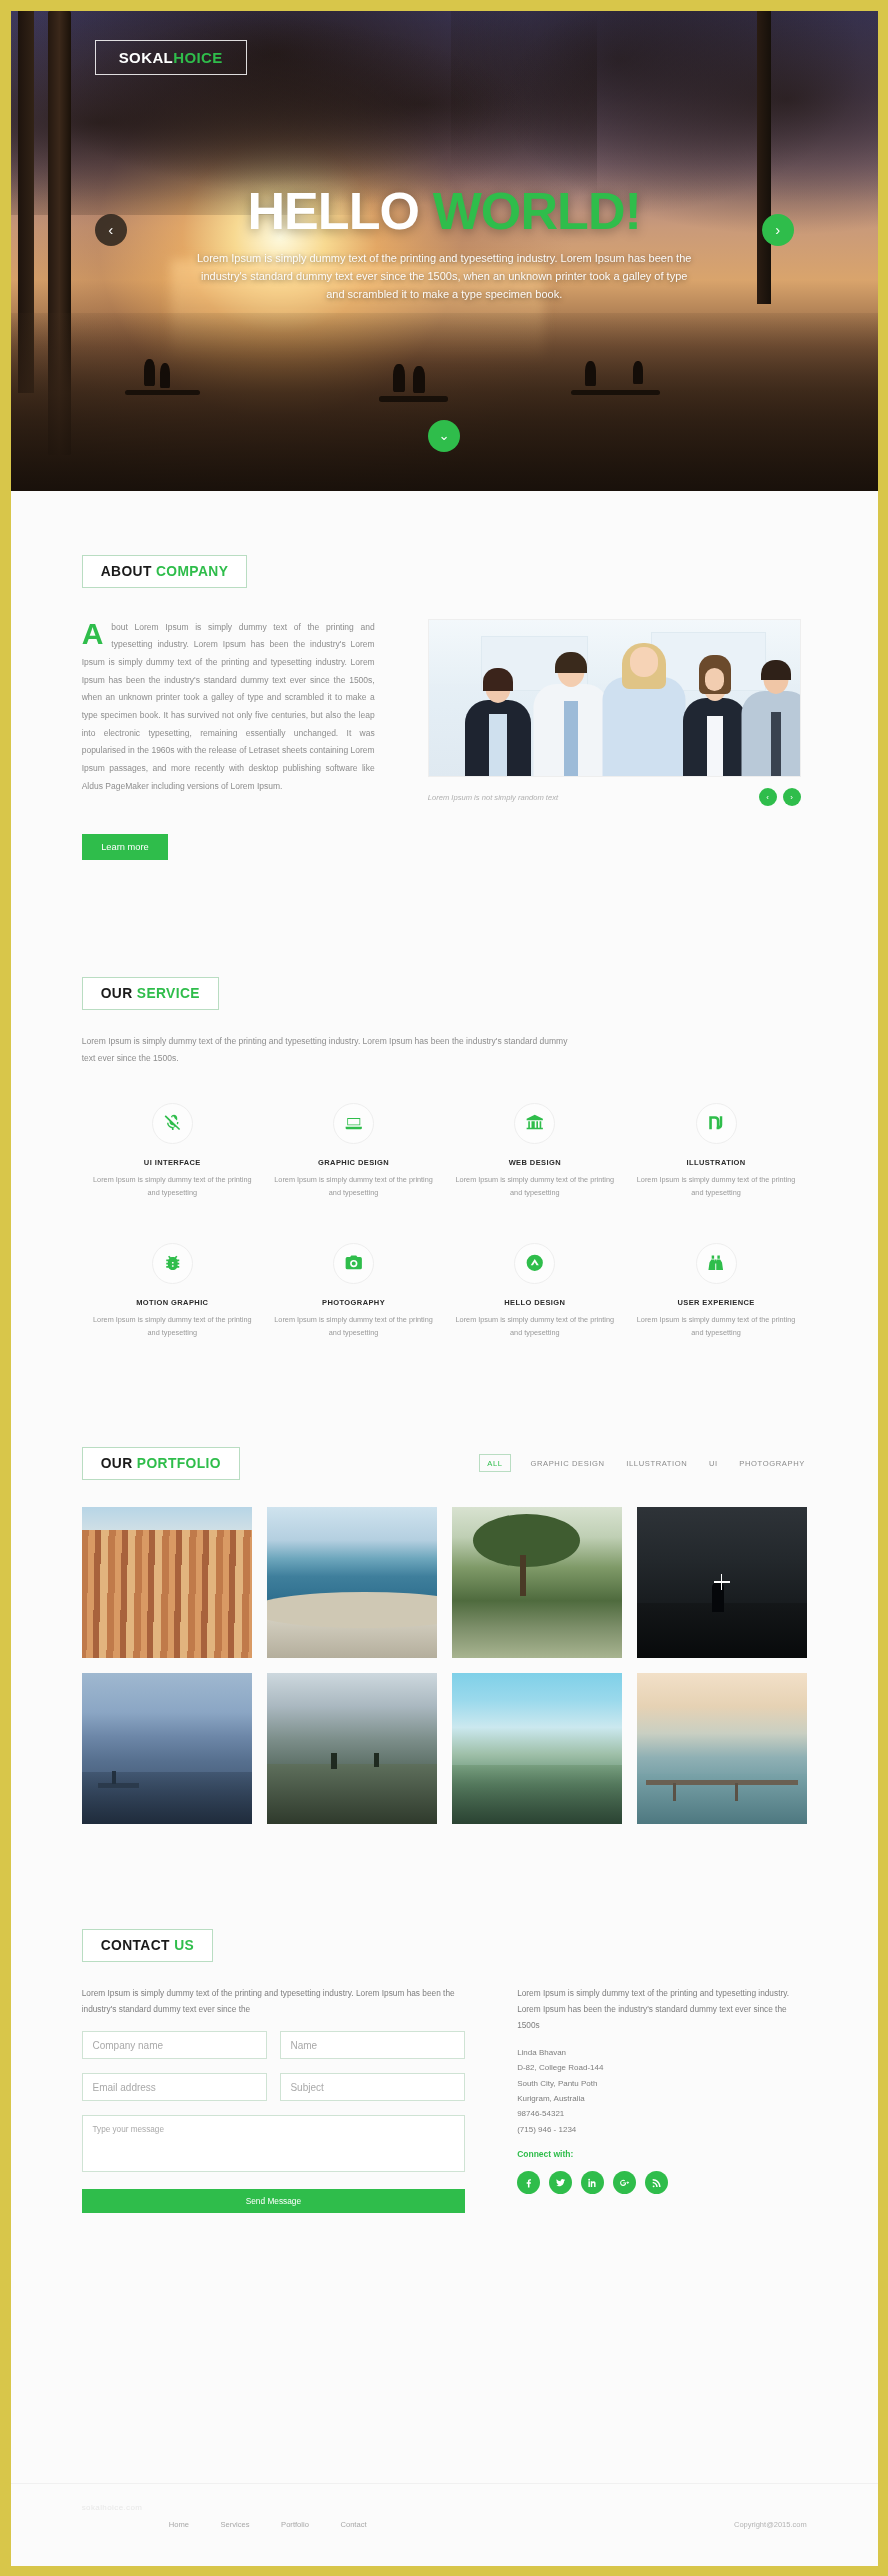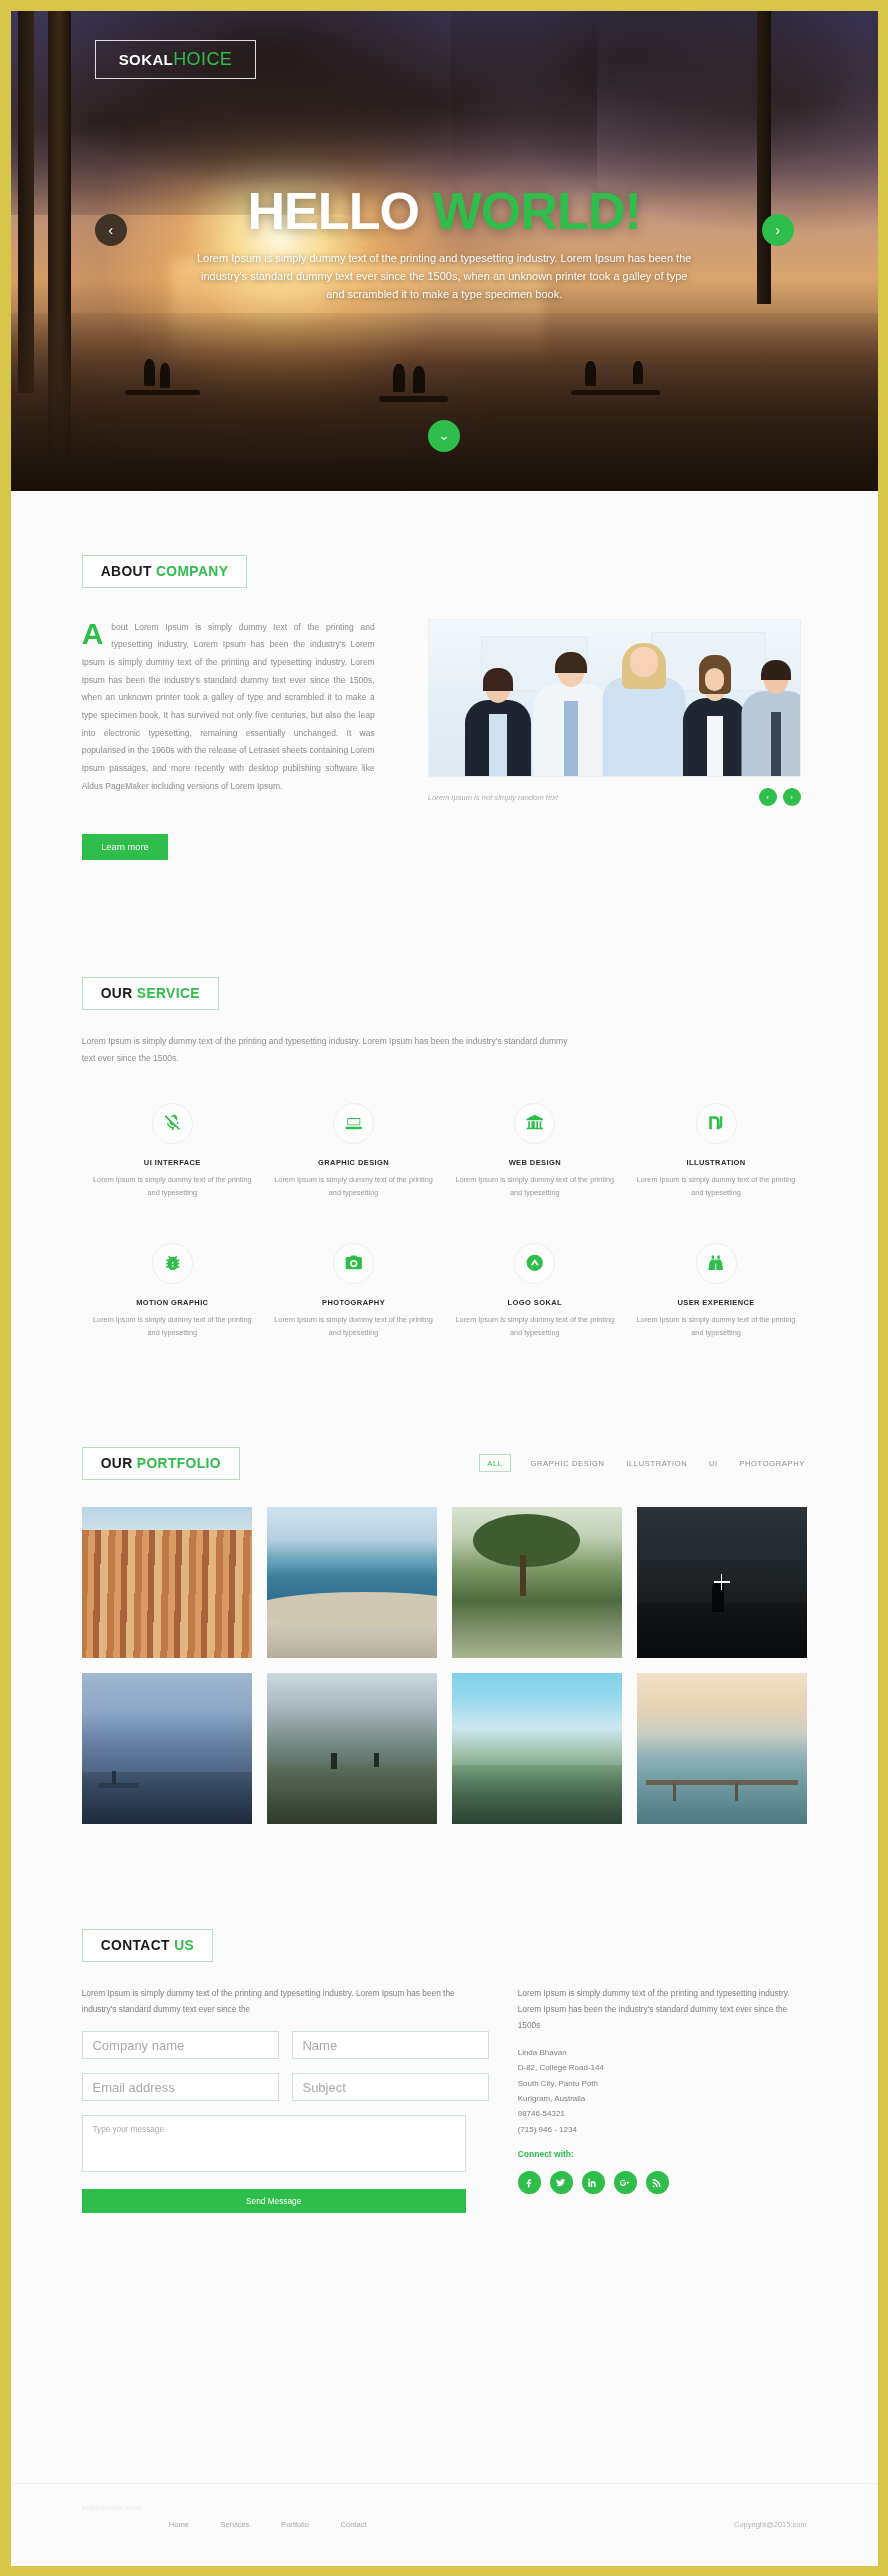--- a/index.html
+++ b/index.html
@@ -59,21 +59,21 @@
   }
   .silhouette { position:absolute; background:#140d08; border-radius:40% 40% 10% 10%; }
   .bench { position:absolute; background:rgba(20,13,8,0.9); border-radius:2.7px; }
 
   .logo-box {
     position:absolute; left:84px; top:29px; z-index:9;
     border:0.9px solid rgba(255,255,255,0.85);
     padding:8px 23px; letter-spacing:0.4px;
   }
   .logo-box .l1 { color:#ffffff; font-weight:bold; font-size:15px; letter-spacing:0.4px; }
-  .logo-box .l2 { color:#2fbd4b; font-weight:normal; font-size:18px; letter-spacing:0.4px; }
+  .logo-box .l2 { color:#2fbd4b; font-weight:bold; font-size:15px; letter-spacing:0.4px; }
 
   .hero-center {
     position:absolute; left:0; right:0; top:174px; text-align:center; z-index:8;
   }
   .hero-title {
     font-size:52px; font-weight:bold; letter-spacing:-0.9px; line-height:1;
     text-shadow:0 1.8px 10.7px rgba(0,0,0,0.35);
   }
   .hero-title .w { color:#ffffff; }
   .hero-title .g { color:#2fbd4b; }
@@ -217,21 +217,21 @@
   }
 
   
   .contact { padding-top:105px; padding-bottom:36px; }
   .ct-cols { display:flex; margin-top:23px; }
   .ct-left { width:384px; }
   .ct-intro { font-size:8.3px; line-height:1.95; color:#7e7e7e; }
   .ct-row { display:flex; gap:12.4px; margin-top:14px; }
   .ct-input {
     flex:1; border:0.9px solid #cfe3d4; background:#fff; height:28px; padding:0 9.8px;
-    font-size:13px; color:#555; font-family:"Liberation Sans", sans-serif; outline:none;
+    font-size:10px; color:#555; font-family:"Liberation Sans", sans-serif; outline:none;
   }
   .ct-input::placeholder { color:#a9a9a9; }
   .ct-textarea {
     width:100%; margin-top:14px; border:0.9px solid #cfe3d4; background:#fff; height:57px;
     padding:9px 9.8px; font-size:8.2px; color:#555; resize:none; outline:none;
     font-family:"Liberation Sans", sans-serif;
   }
   .ct-textarea::placeholder { color:#a9a9a9; }
   .ct-send {
     width:100%; margin-top:14px; background:#2fbd4b; color:#fff; border:none;
@@ -454,21 +454,21 @@
           <div class="svc-name">PHOTOGRAPHY</div>
           <div class="svc-desc">Lorem Ipsum is simply dummy text of the printing and typesetting</div>
         </div>
 
         <div class="svc-cell">
           <div class="svc-ico">
             <svg viewBox="0 0 24 24">
                 <path d="M12 2a10 10 0 1 0 0 20 10 10 0 0 0 0-20zm0 5.5l5 7.5h-2.8L12 11.5 9.8 15H7l5-7.5z" fill="#2fbd4b"></path>
               </svg>
           </div>
-          <div class="svc-name">LOGO SOKAL</div>
+          <div class="svc-name">HELLO DESIGN</div>
           <div class="svc-desc">Lorem Ipsum is simply dummy text of the printing and typesetting</div>
         </div>
 
         <div class="svc-cell">
           <div class="svc-ico">
             <svg viewBox="0 0 24 24">
                 <path d="M7 3h3v4H7V3zm7 0h3v4h-3V3zM6.6 8h3.8l1 4.2V21H3l1.3-9.4L6.6 8zm7 0h3.8l2.3 3.6L21 21h-8.4v-8.8L13.6 8zm-2.6 0h2v5h-2V8z"></path>
               </svg>
           </div>
           <div class="svc-name">USER EXPERIENCE</div>

